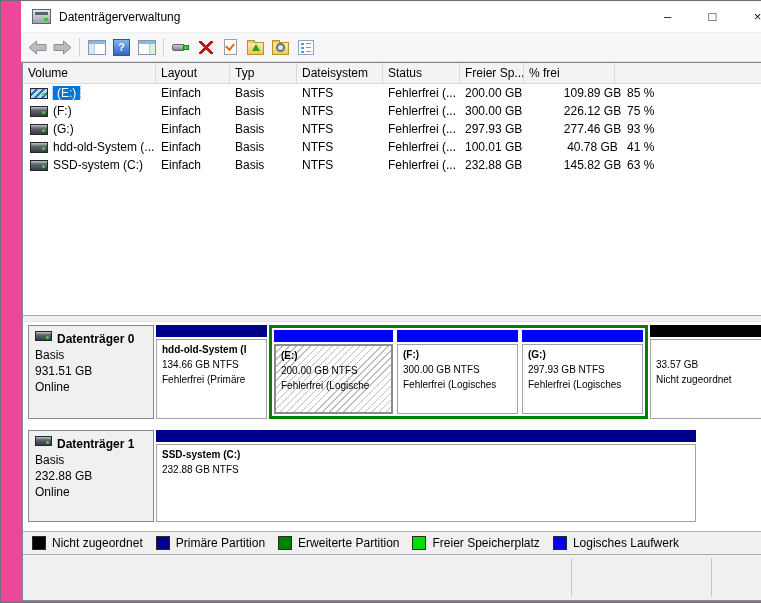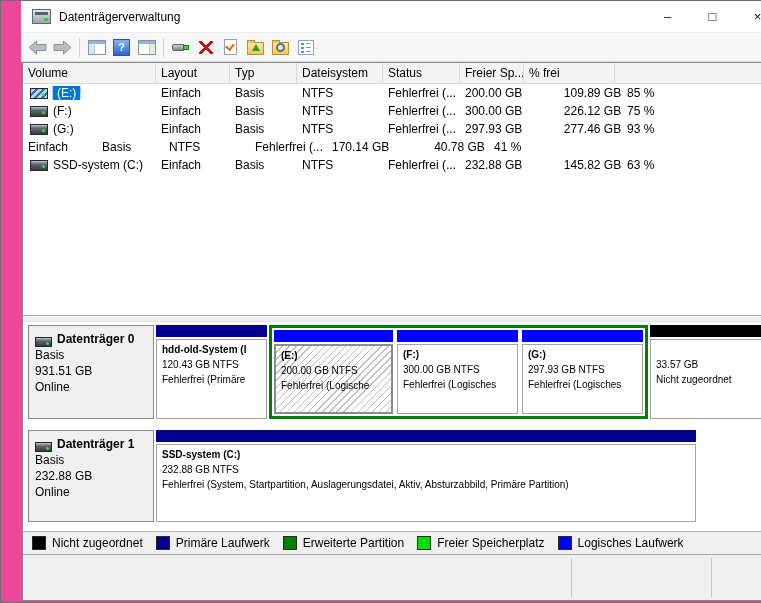--- a/index.html
+++ b/index.html
@@ -70,21 +70,21 @@
 
   
   .splitter{height:5px;flex:none;background:#f0f0f0;border-top:1px solid #a9a9a9;border-bottom:1px solid #e6e6e6;}
 
   
   .graph-pane{height:209px;flex:none;position:relative;background:#fff;overflow:hidden;}
   .disk-row{position:absolute;left:5px;display:flex;}
   .disk-row.r0{top:3px;height:94px;}
   .disk-row.r1{top:108px;height:92px;}
   .disk-head{width:112px;flex:none;background:#f0f0f0;border:1px solid #8a8a8a;padding:5px 6px;line-height:16px;}
-  .disk-title{display:flex;align-items:flex-end;gap:5px;font-weight:bold;white-space:nowrap;}
+  .disk-title{display:flex;align-items:flex-start;gap:5px;font-weight:bold;white-space:nowrap;}
   .disk-ico{width:15px;height:8px;border:1px solid #23262a;background:linear-gradient(180deg,#c0c5cb,#62686e 35%,#383c40);position:relative;flex:none;}
   .disk-ico::after{content:"";position:absolute;right:2px;bottom:1px;width:3px;height:3px;background:#35e02f;border-radius:50%;}
   .parts{display:flex;margin-left:2px;align-items:stretch;}
   .pcell{display:flex;flex-direction:column;flex:none;}
   .pbar{height:12px;flex:none;}
   .bar-primary{background:#00008B;}
   .bar-logical{background:#0000FF;}
   .bar-unalloc{background:#000000;}
   .pbody{flex:1;margin-top:2px;background:#fff;border:1px solid #a3a3a3;padding:2px 5px 0 5px;font-size:10px;line-height:15px;white-space:nowrap;overflow:hidden;}
   .pbody .b{font-weight:bold;}
@@ -226,25 +226,29 @@
         <div class="cell c2">Einfach</div>
         <div class="cell c3">Basis</div>
         <div class="cell c4">NTFS</div>
         <div class="cell c5">Fehlerfrei (...</div>
         <div class="cell c6">297.93 GB</div>
         <div class="cell c7">277.46 GB</div>
         <div class="cell c8">93 %</div>
       </div>
 
       <div class="lv-row">
-        <div class="cell c2">Einfach</div>
-        <div class="cell c3">Basis</div>
-        <div class="cell c4">NTFS</div>
-        <div class="cell c5">Fehlerfrei (...</div>
-        <div class="cell c6">170.14 GB</div>
+        <div class="cell volcell c1">
+            <span class="vol-ico"></span>
+            <span>hdd-old-System (...</span>
+          </div>
+        <div class="cell c2">Einfach</div>
+        <div class="cell c3">Basis</div>
+        <div class="cell c4">NTFS</div>
+        <div class="cell c5">Fehlerfrei (...</div>
+        <div class="cell c6">100.01 GB</div>
         <div class="cell c7">40.78 GB</div>
         <div class="cell c8">41 %</div>
       </div>
 
       <div class="lv-row">
         <div class="cell volcell c1">
             <span class="vol-ico"></span>
             <span>SSD-system (C:)</span>
           </div>
         <div class="cell c2">Einfach</div>
@@ -269,21 +273,21 @@
             </div>
           <div>Basis</div>
           <div>931.51 GB</div>
           <div>Online</div>
         </div>
         <div class="parts">
           <div class="pcell w-hdd">
             <div class="pbar bar-primary"></div>
             <div class="pbody">
               <div class="b">hdd-old-System  (I</div>
-              <div>120.43 GB NTFS</div>
+              <div>134.66 GB NTFS</div>
               <div>Fehlerfrei (Primäre</div>
             </div>
           </div>
           <div class="ext-frame">
             <div class="pcell w-e">
               <div class="pbar bar-logical"></div>
               <div class="pbody hatch">
                 <div class="b">(E:)</div>
                 <div>200.00 GB NTFS</div>
                 <div>Fehlerfrei (Logische</div>
@@ -325,41 +329,40 @@
           <div>Basis</div>
           <div>232.88 GB</div>
           <div>Online</div>
         </div>
         <div class="parts">
           <div class="pcell w-c">
             <div class="pbar bar-primary"></div>
             <div class="pbody">
               <div class="b">SSD-system  (C:)</div>
               <div>232.88 GB NTFS</div>
-              <div>Fehlerfrei (System, Startpartition, Auslagerungsdatei, Aktiv, Absturzabbild, Primäre Partition)</div>
             </div>
           </div>
         </div>
       </div>
 
       <div class="vscroll">
         <div class="sb-btn">∧</div>
         <div class="sb-thumb"></div>
         <div class="sb-btn down">∨</div>
       </div>
     </div>
 
     <div class="legend">
       <div class="litem">
           <span class="lsq sq-unalloc"></span>
           <span>Nicht zugeordnet</span>
         </div>
       <div class="litem">
           <span class="lsq sq-primary"></span>
-          <span>Primäre Laufwerk</span>
+          <span>Primäre Partition</span>
         </div>
       <div class="litem">
           <span class="lsq sq-ext"></span>
           <span>Erweiterte Partition</span>
         </div>
       <div class="litem">
           <span class="lsq sq-free"></span>
           <span>Freier Speicherplatz</span>
         </div>
       <div class="litem">

